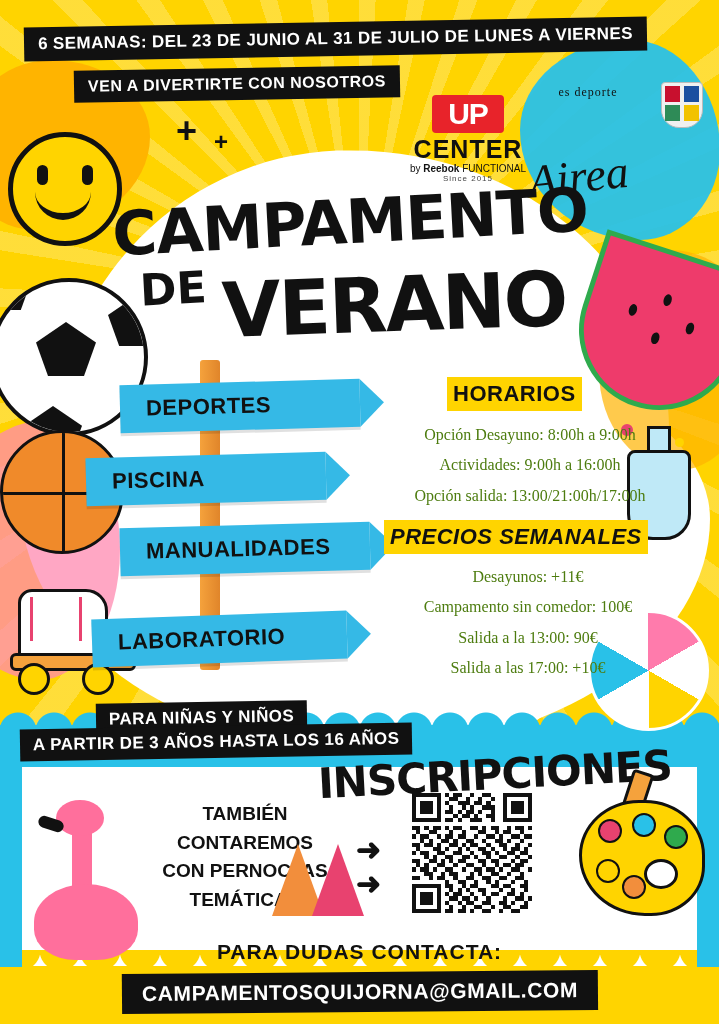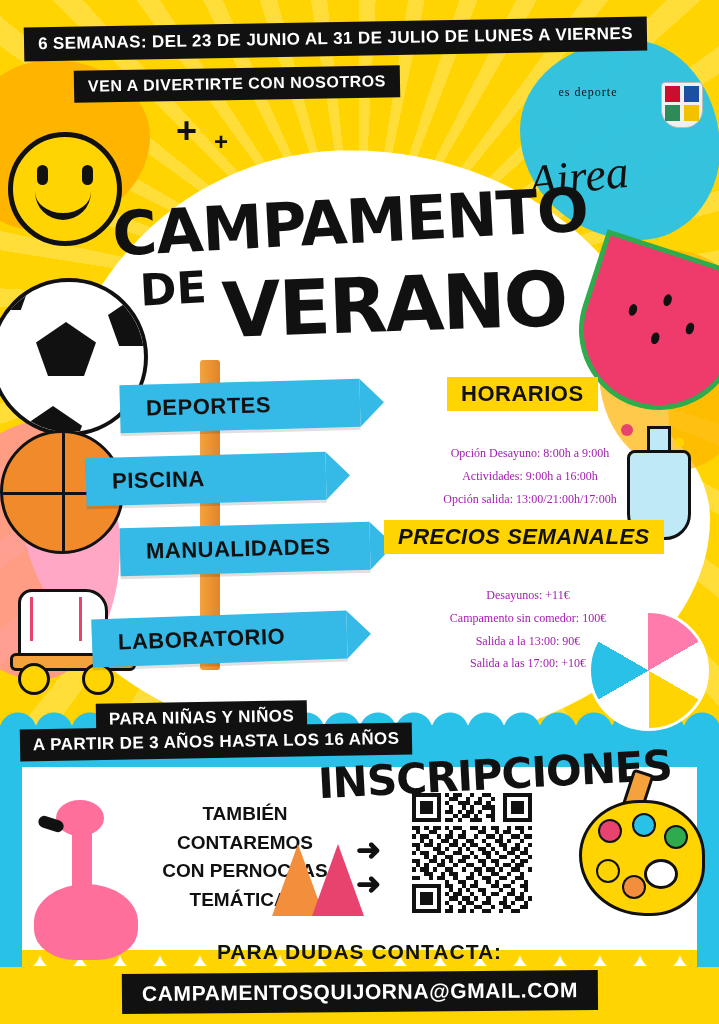--- a/index.html
+++ b/index.html
@@ -124,28 +124,27 @@
     border-bottom:24px solid transparent;border-left:24px solid #35b9e6;
   }
   .s-dep{left:120px;top:382px;width:240px;transform:rotate(-1.5deg);}
   .s-pis{left:86px;top:455px;width:240px;transform:rotate(-1.5deg);}
   .s-man{left:120px;top:525px;width:250px;transform:rotate(-1.5deg);}
   .s-lab{left:92px;top:615px;width:255px;transform:rotate(-2deg);}
 
   
   .hdr{
     position:absolute;background:#ffd400;color:#111;font-weight:bold;font-size:22px;
-    padding:4px 14px;letter-spacing:.5px;
+    padding:4px 6px;letter-spacing:.5px;
   }
   .hdr-hor{left:447px;top:377px;}
   .hdr-pre{left:384px;top:520px;font-style:italic;}
   .rlines{
-    position:absolute;text-align:center;color:#a21caf;font-size:12px;line-height:1.9;
+    position:absolute;text-align:center;color:#4d7c0f;font-size:16px;line-height:1.9;
     font-family:"Liberation Serif",serif;
-    margin-top:22px;
   }
   .rl-hor{left:362px;top:420px;width:336px;}
   .rl-pre{left:360px;top:562px;width:336px;}
 
   
   .ageline{
     position:absolute;background:#111;color:#fff;font-weight:bold;font-size:17px;
     padding:6px 13px;letter-spacing:.4px;
   }
   .age1{left:96px;top:702px;transform:rotate(-1deg);}
@@ -257,20 +256,26 @@
     <div class="e e1"></div>
     <div class="e e2"></div>
     <div class="m"></div>
   </div>
   <div class="plus1">+</div>
   <div class="plus2">+</div>
 
   <div class="topbar">6 SEMANAS: DEL 23 DE JUNIO AL 31 DE JULIO DE LUNES A VIERNES</div>
   <div class="subbar">VEN A DIVERTIRTE CON NOSOTROS</div>
 
+  <div class="logo-up">
+    <span class="up-badge">UP</span>
+    <span class="center">CENTER</span>
+    <span class="byline">by <b>Reebok</b> FUNCTIONAL</span>
+    <span class="since">Since 2015</span>
+  </div>
 
   <div class="logo-quijorna">
     <div class="q2">es deporte</div>
   </div>
 
   <div class="shield">
     <div class="s-red"></div>
     <div class="s-blue"></div>
     <div class="s-grn"></div>
     <div class="s-yel"></div>

